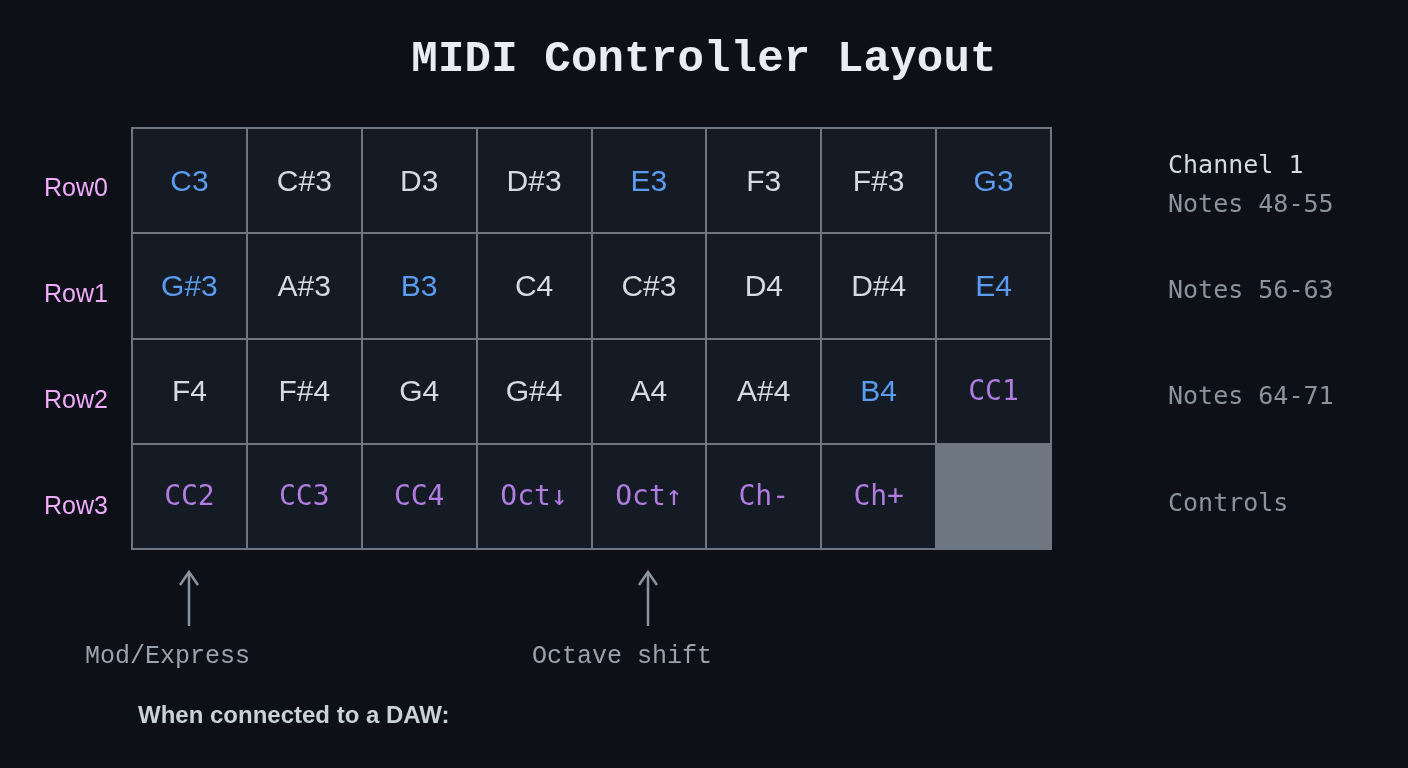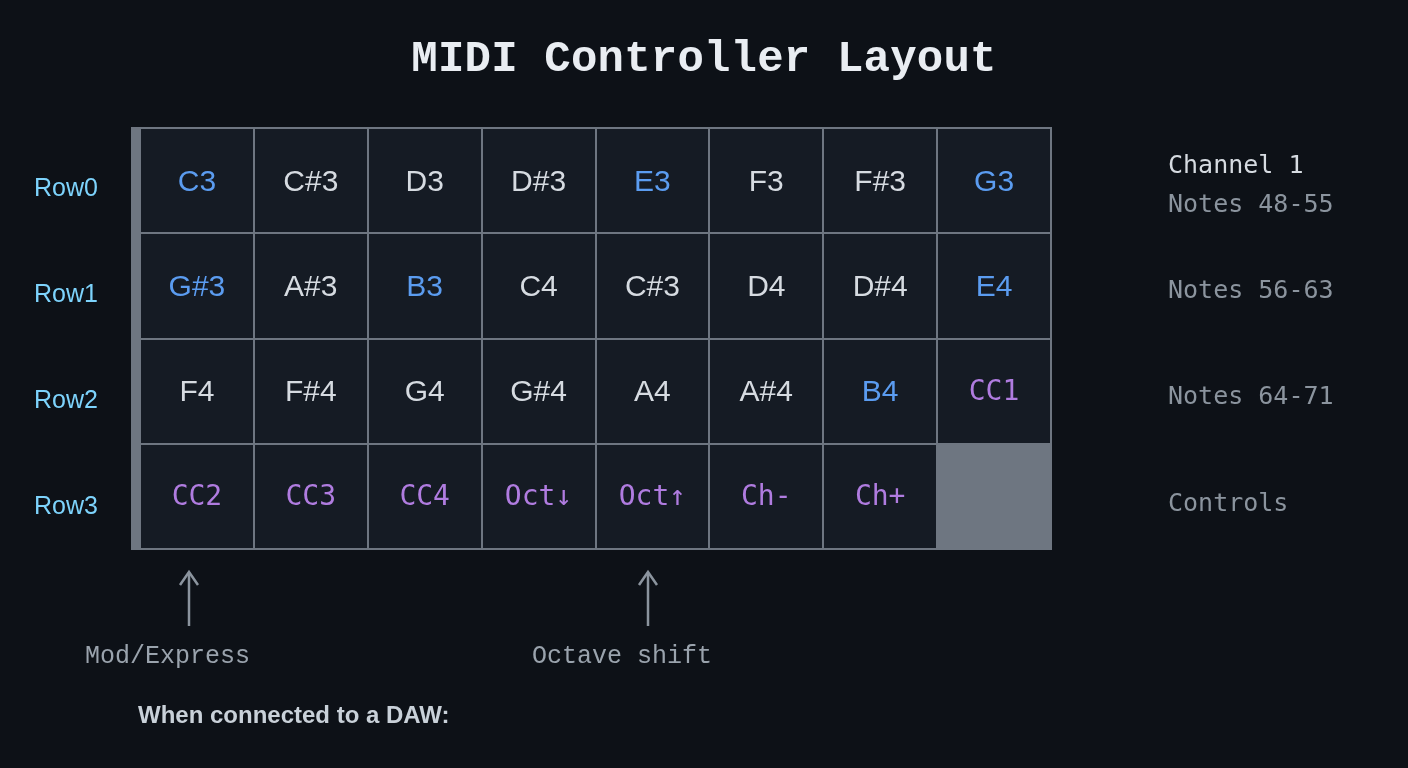--- a/index.html
+++ b/index.html
@@ -37,21 +37,20 @@
     top: 127px;
     width: 921px;
     height: 423px;
     box-sizing: border-box;
     border: 2px solid #6e7681;
     display: grid;
     grid-template-columns: repeat(8, 1fr);
     grid-template-rows: repeat(4, 1fr);
     background: #6e7681;
     gap: 2px;
-    padding-left: 8px;
   }
   .pad {
     background: #151b24;
     display: flex;
     align-items: center;
     justify-content: center;
     font-size: 30px;
     color: #d6dbe1;
     line-height: 1;
     user-select: none;
@@ -59,25 +58,25 @@
   .pad.accent { color: #5b9cf0; }
   .pad.ctrl {
     color: #b07ce0;
     font-family: "DejaVu Sans Mono", "Liberation Mono", monospace;
     font-size: 28px;
   }
 
   
   .row-label {
     position: absolute;
-    left: 34px;
+    left: 44px;
     width: 86px;
     text-align: left;
     font-size: 25px;
-    color: #7dd3fc;
+    color: #f0abfc;
     line-height: 1;
   }
 
   
   .side-note {
     position: absolute;
     left: 1168px;
     font-family: "DejaVu Sans Mono", "Liberation Mono", monospace;
     font-size: 25px;
     line-height: 1;

